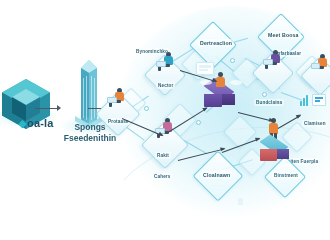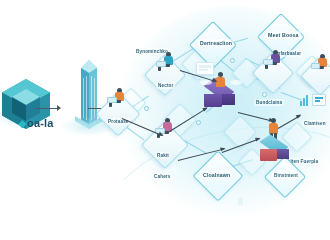--- a/index.html
+++ b/index.html
@@ -140,20 +140,24 @@
       <polygon points="27,15 35,10 35,62 27,68" fill="#6cc2d6"></polygon>
       <g fill="#ffffff" opacity=".55">
         <rect x="21" y="20" width="1" height="40"></rect>
         <rect x="24" y="18" width="1" height="44"></rect>
         <rect x="29" y="18" width="1" height="44"></rect>
         <rect x="32" y="20" width="1" height="40"></rect>
       </g>
       <polygon points="13,58 27,66 41,58 41,63 27,71 13,63" fill="#9adbe8" opacity=".9"></polygon>
     </svg>
   </div>
+  <div class="tower-cap">
+    <div>Spongs</div>
+    <div>Fseedenithin</div>
+  </div>
 
   <div class="arrow a2">
     <div class="shaft"></div>
       <div class="head"></div>
   </div>
 
   <div id="mesh">
 
     <div class="link" style="left:127px;top:110px;width:26px;transform:rotate(-34deg);"></div>
     <div class="link" style="left:120px;top:122px;width:30px;transform:rotate(36deg);"></div>

